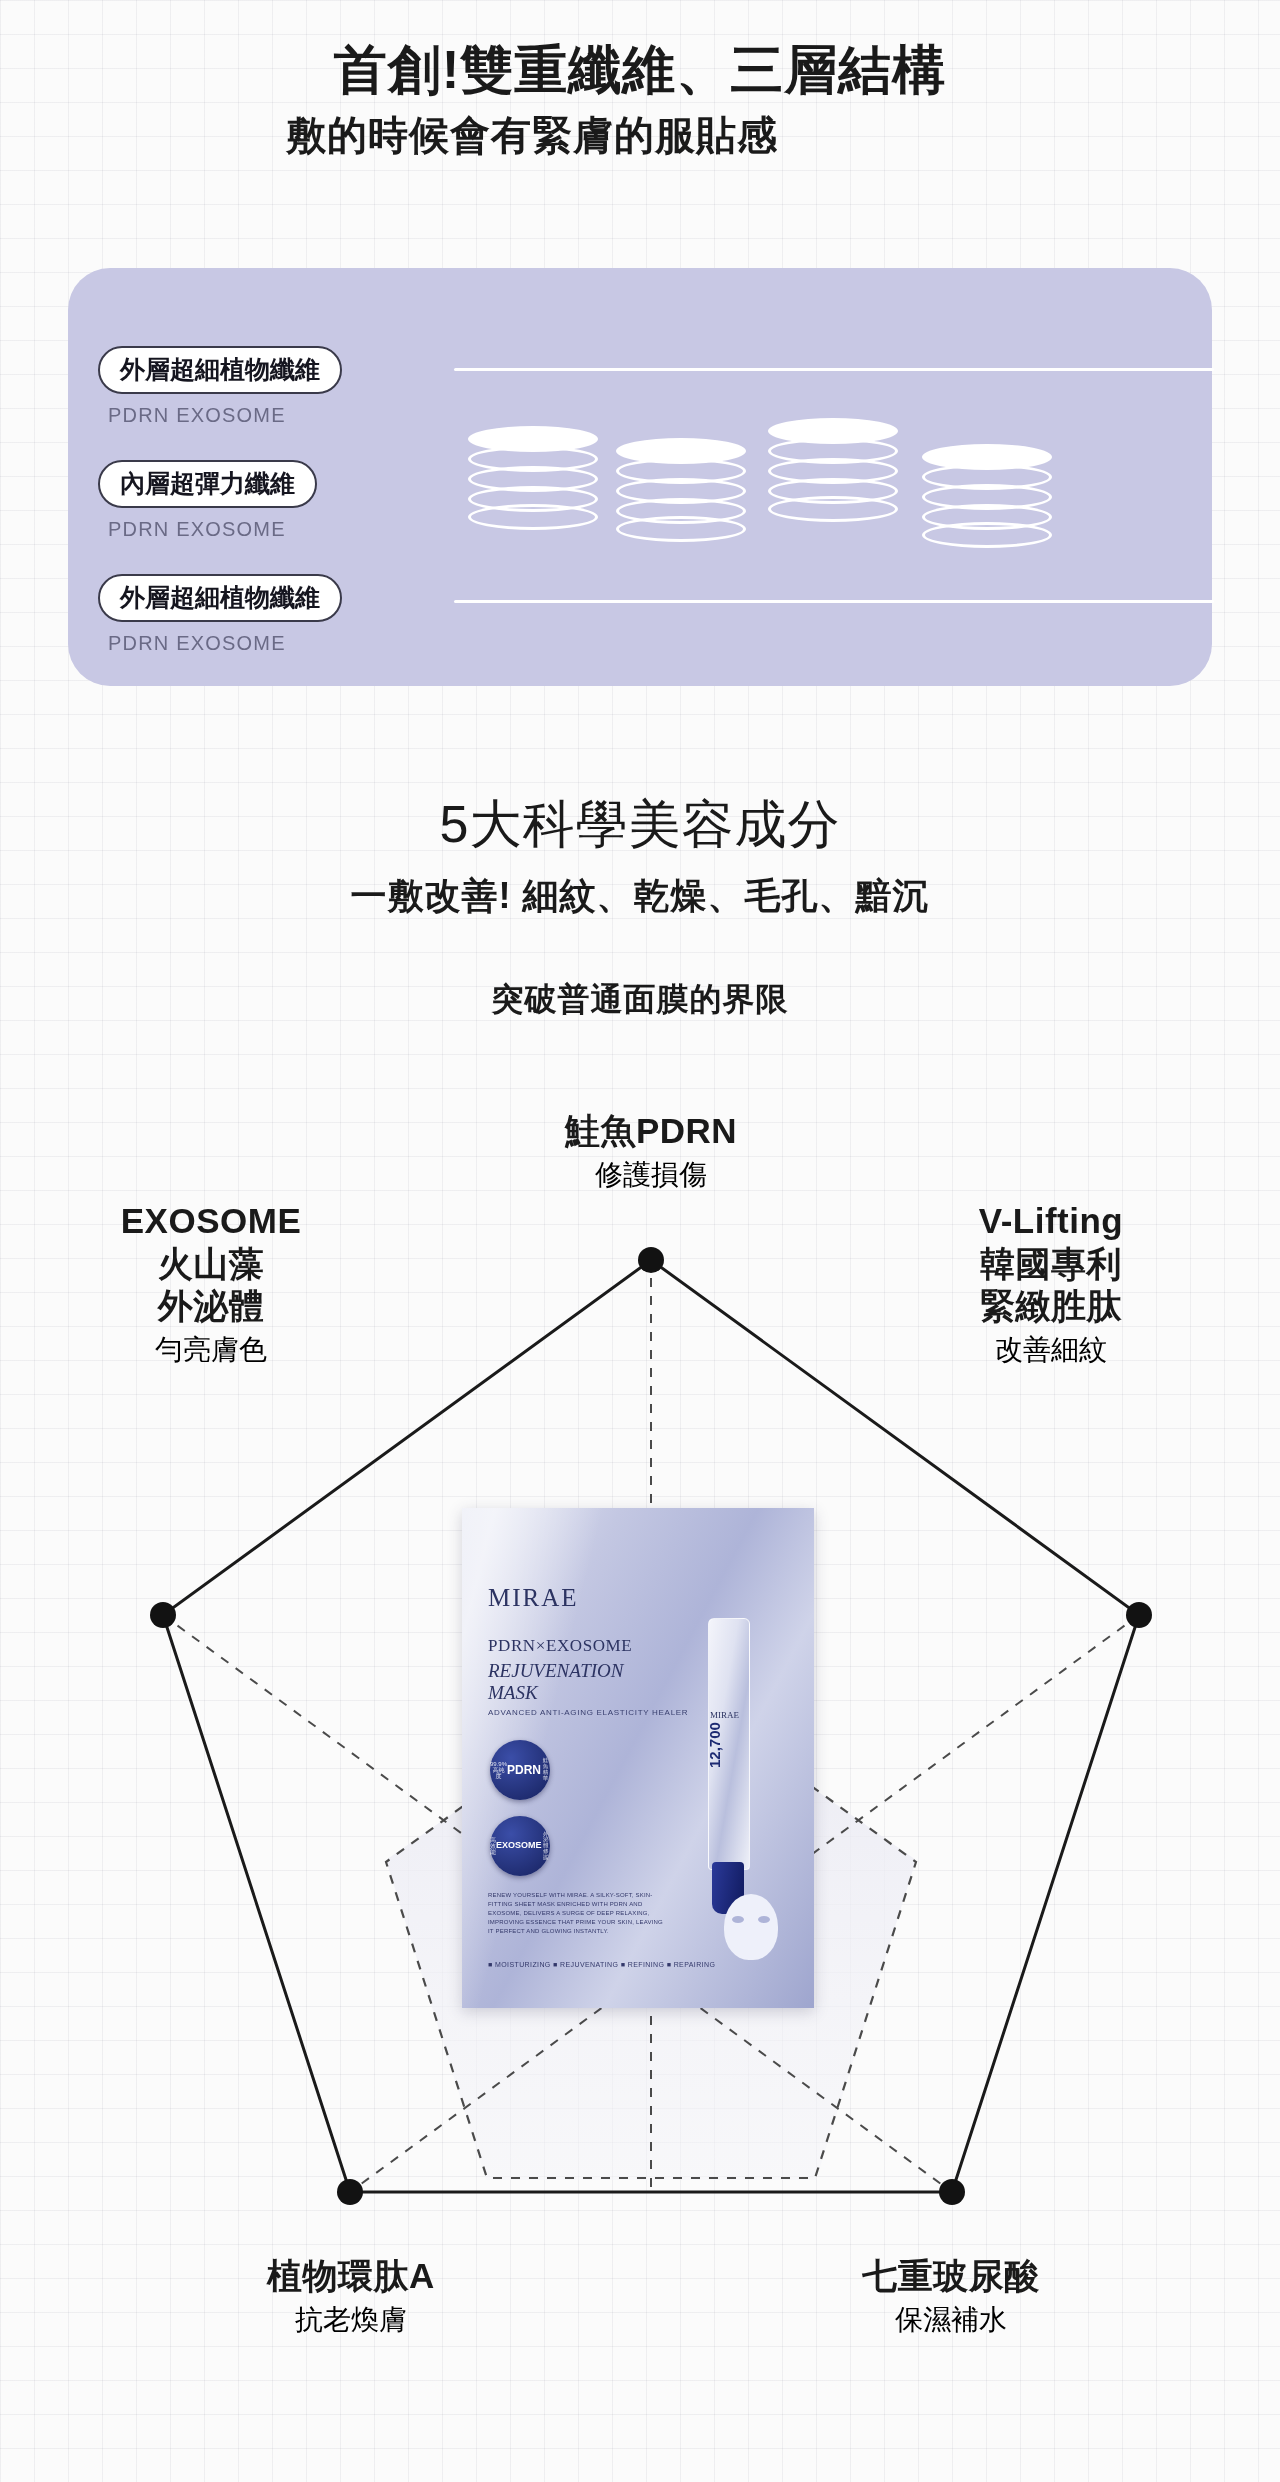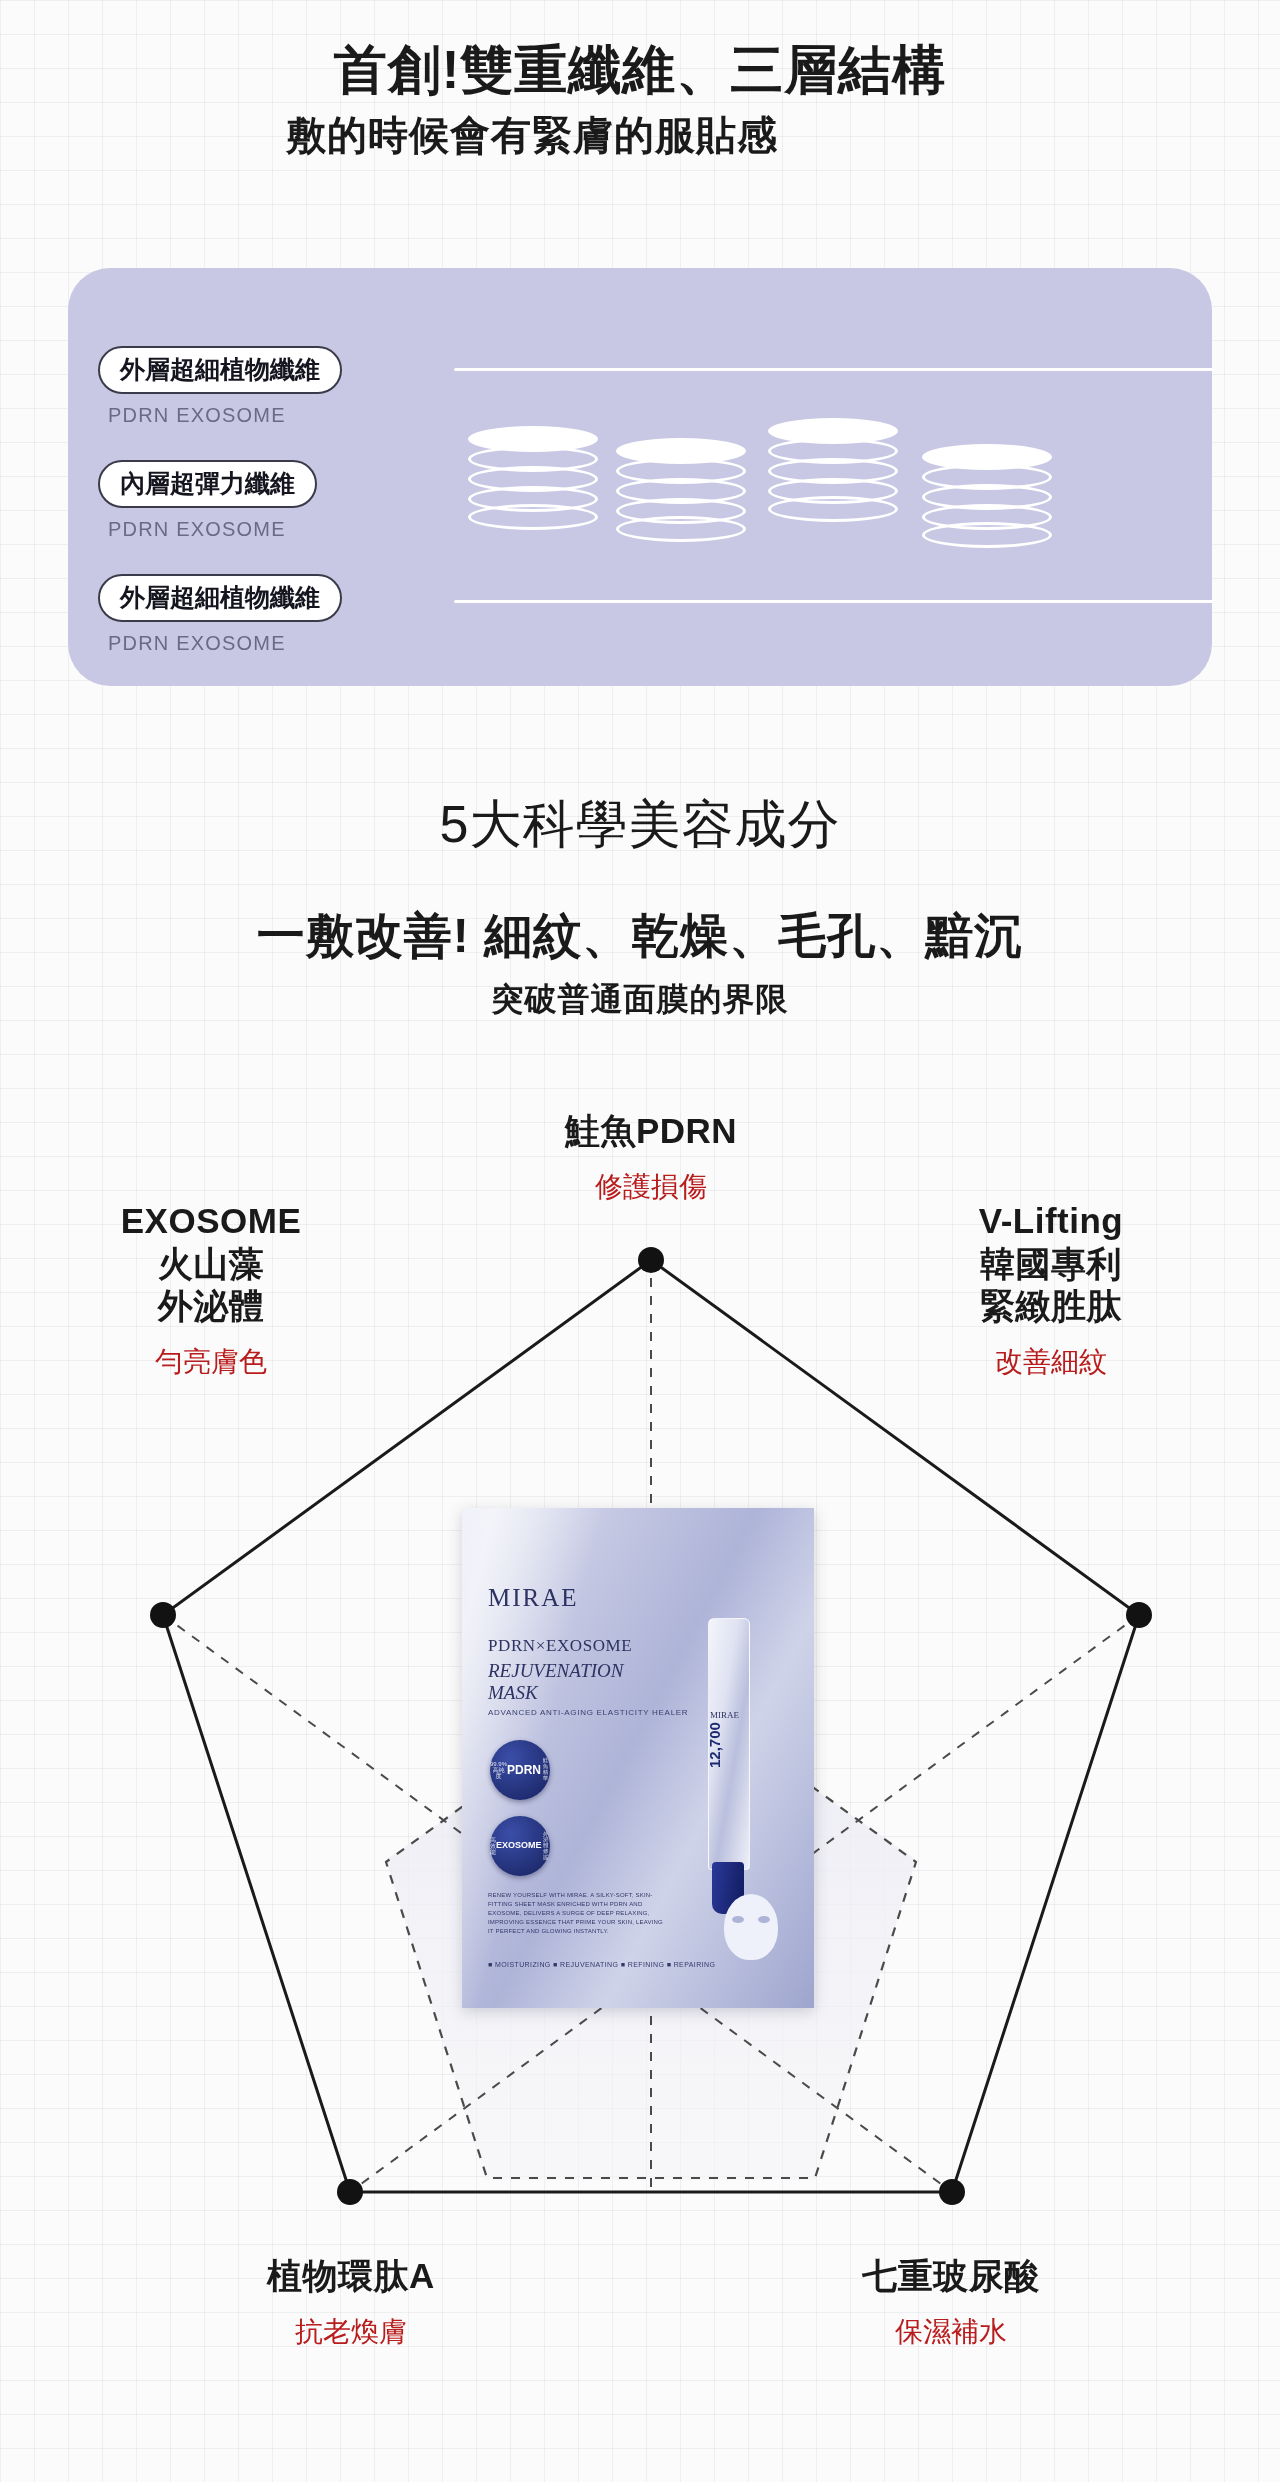--- a/index.html
+++ b/index.html
@@ -113,24 +113,23 @@
     font-size: 52px;
     font-weight: 400;
     letter-spacing: 1px;
   }
   .s2-t2 {
     position: absolute;
     top: 872px;
     left: 0;
     width: 1280px;
     text-align: center;
-    font-size: 48px;
+    font-size: 36px;
     font-weight: 700;
     letter-spacing: 1px;
-    margin-top: 32px;
   }
   .s2-t3 {
     position: absolute;
     top: 978px;
     left: 0;
     width: 1280px;
     text-align: center;
     font-size: 32px;
     font-weight: 700;
     letter-spacing: 1px;
@@ -157,22 +156,22 @@
   .node-label .nl-title {
     font-size: 35px;
     font-weight: 700;
     line-height: 1.22;
     letter-spacing: 0.5px;
   }
   .node-label .nl-sub {
     font-size: 28px;
     font-weight: 400;
     line-height: 1.25;
-    margin-top: 16px;
-    color: #b91c1c;
+    margin-top: 4px;
+    color: #000000;
   }
 
   
   .pack {
     position: absolute;
     left: 462px;
     top: 1508px;
     width: 352px;
     height: 500px;
     background: linear-gradient(118deg,#e6e8f4 0%,#c3c7e2 26%,#aeb4d8 48%,#cfd3e9 66%,#9ea5ce 100%);

